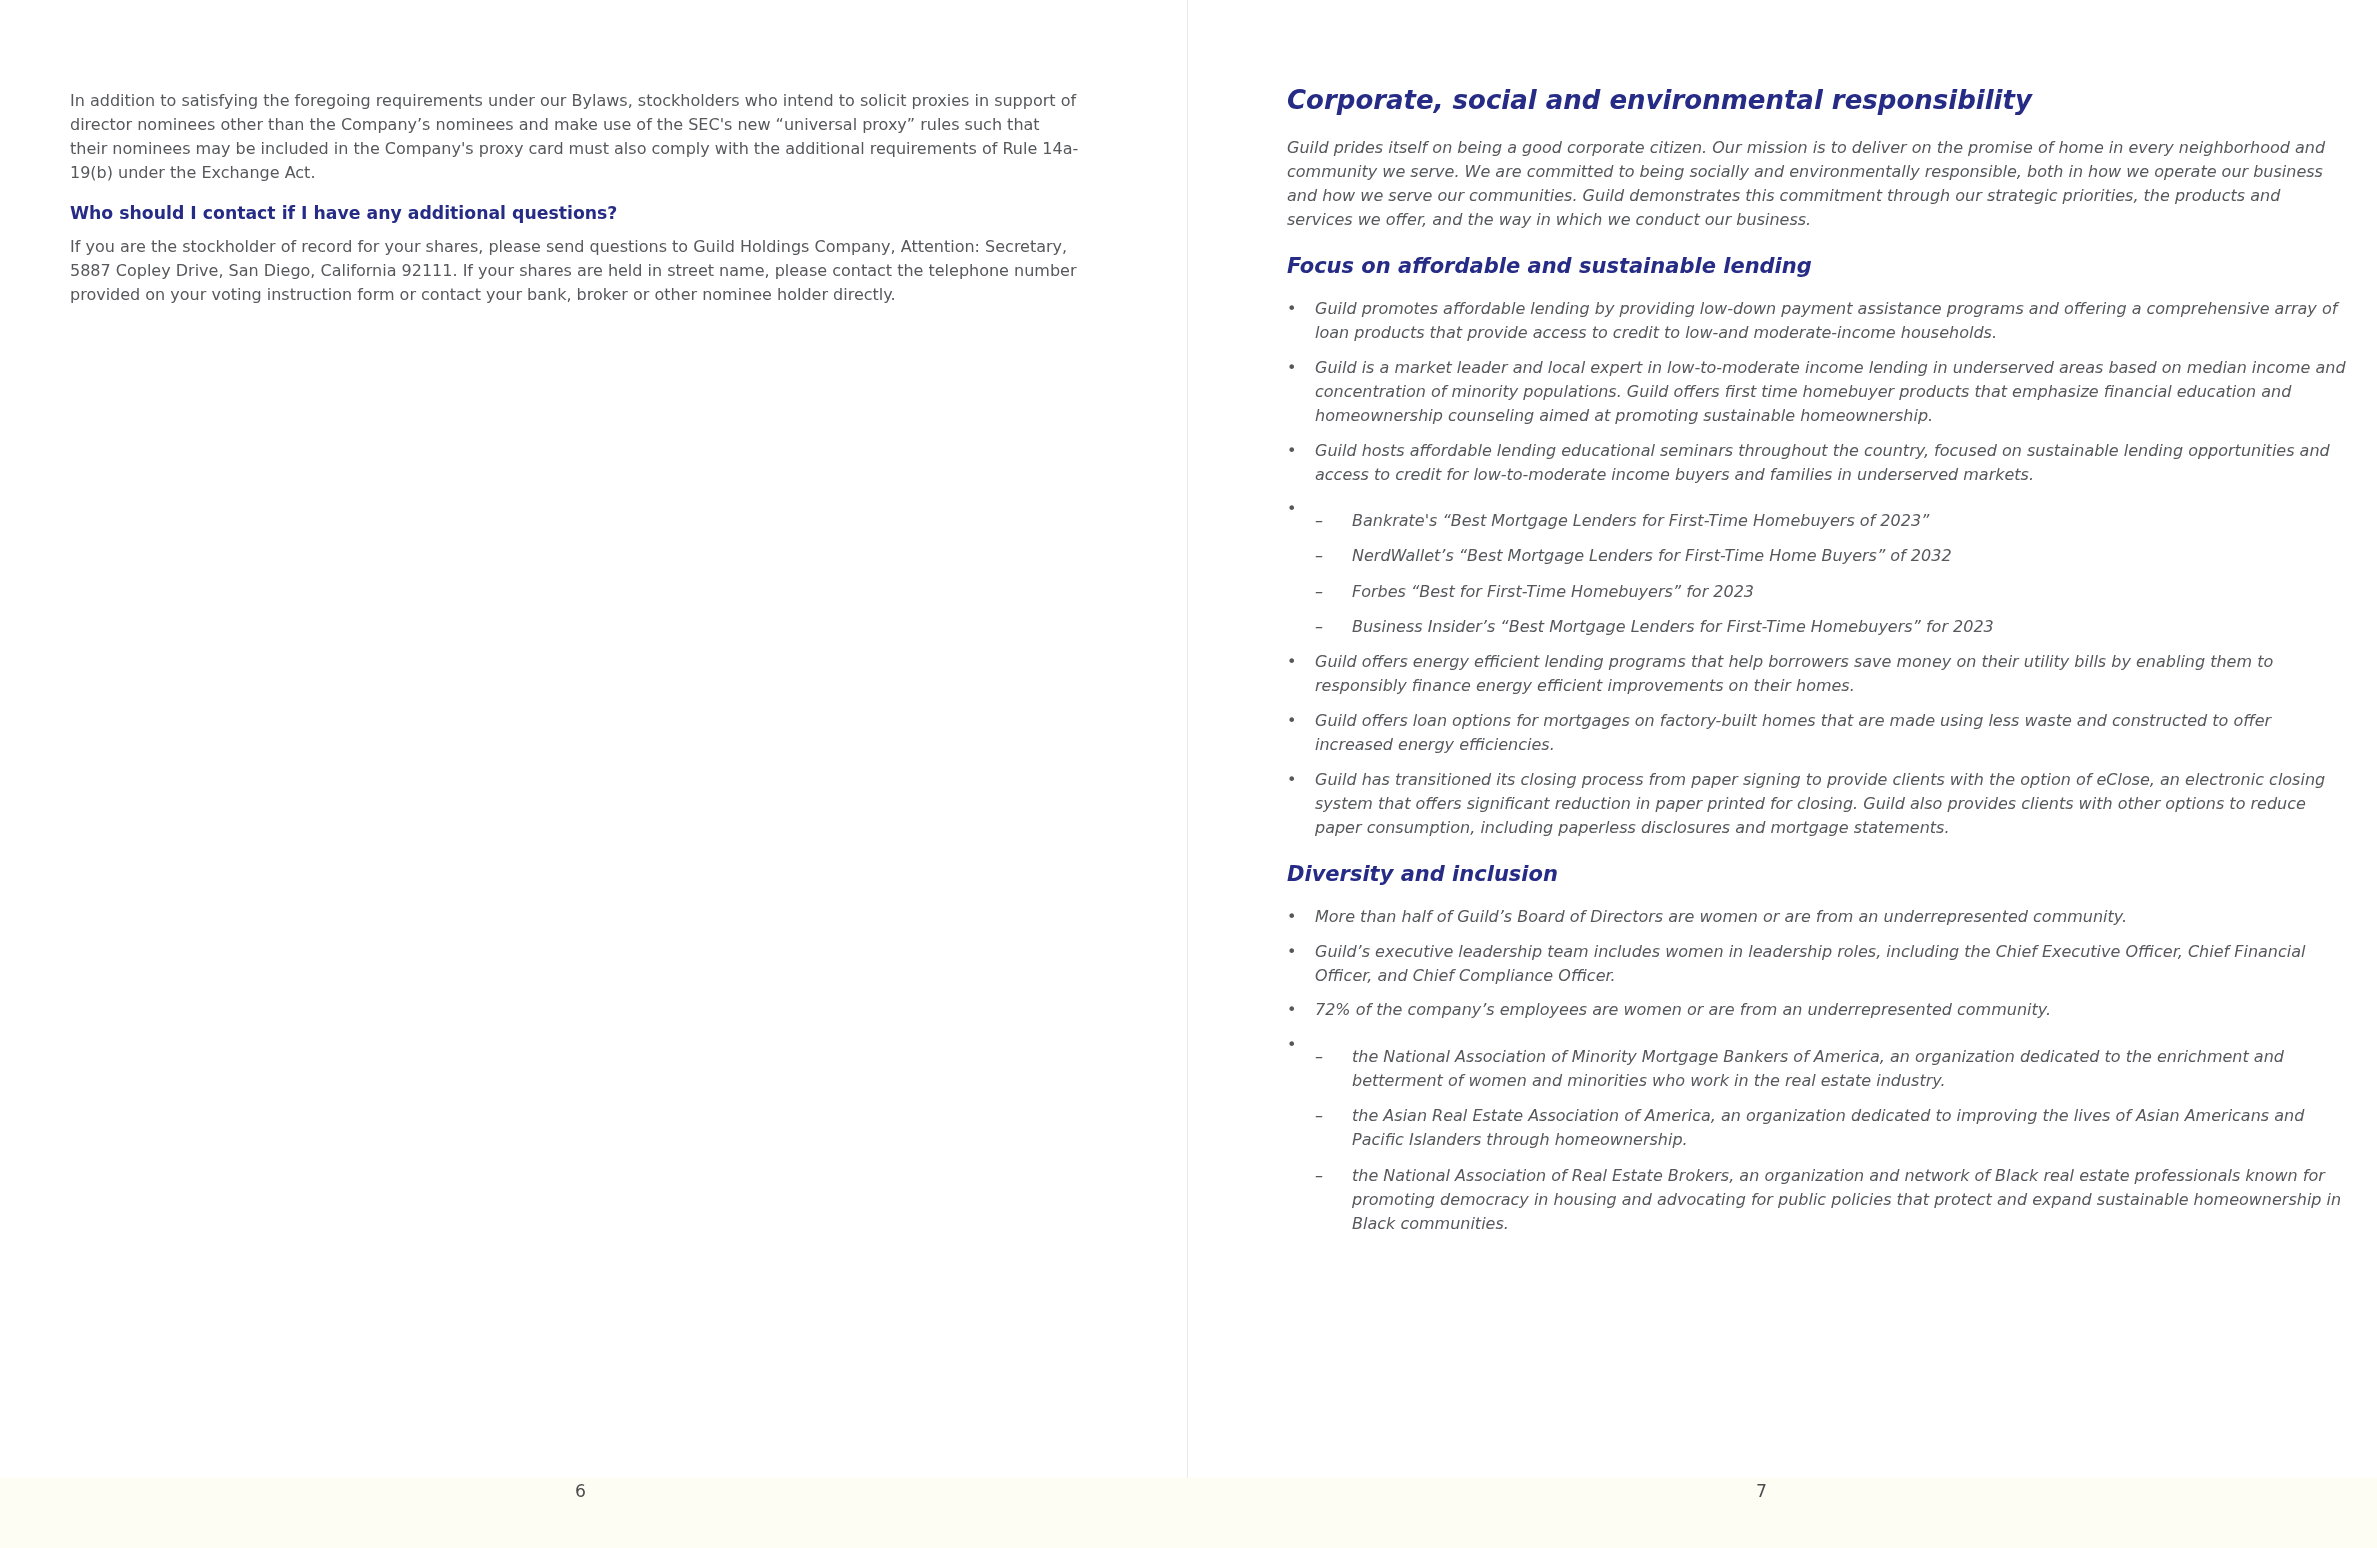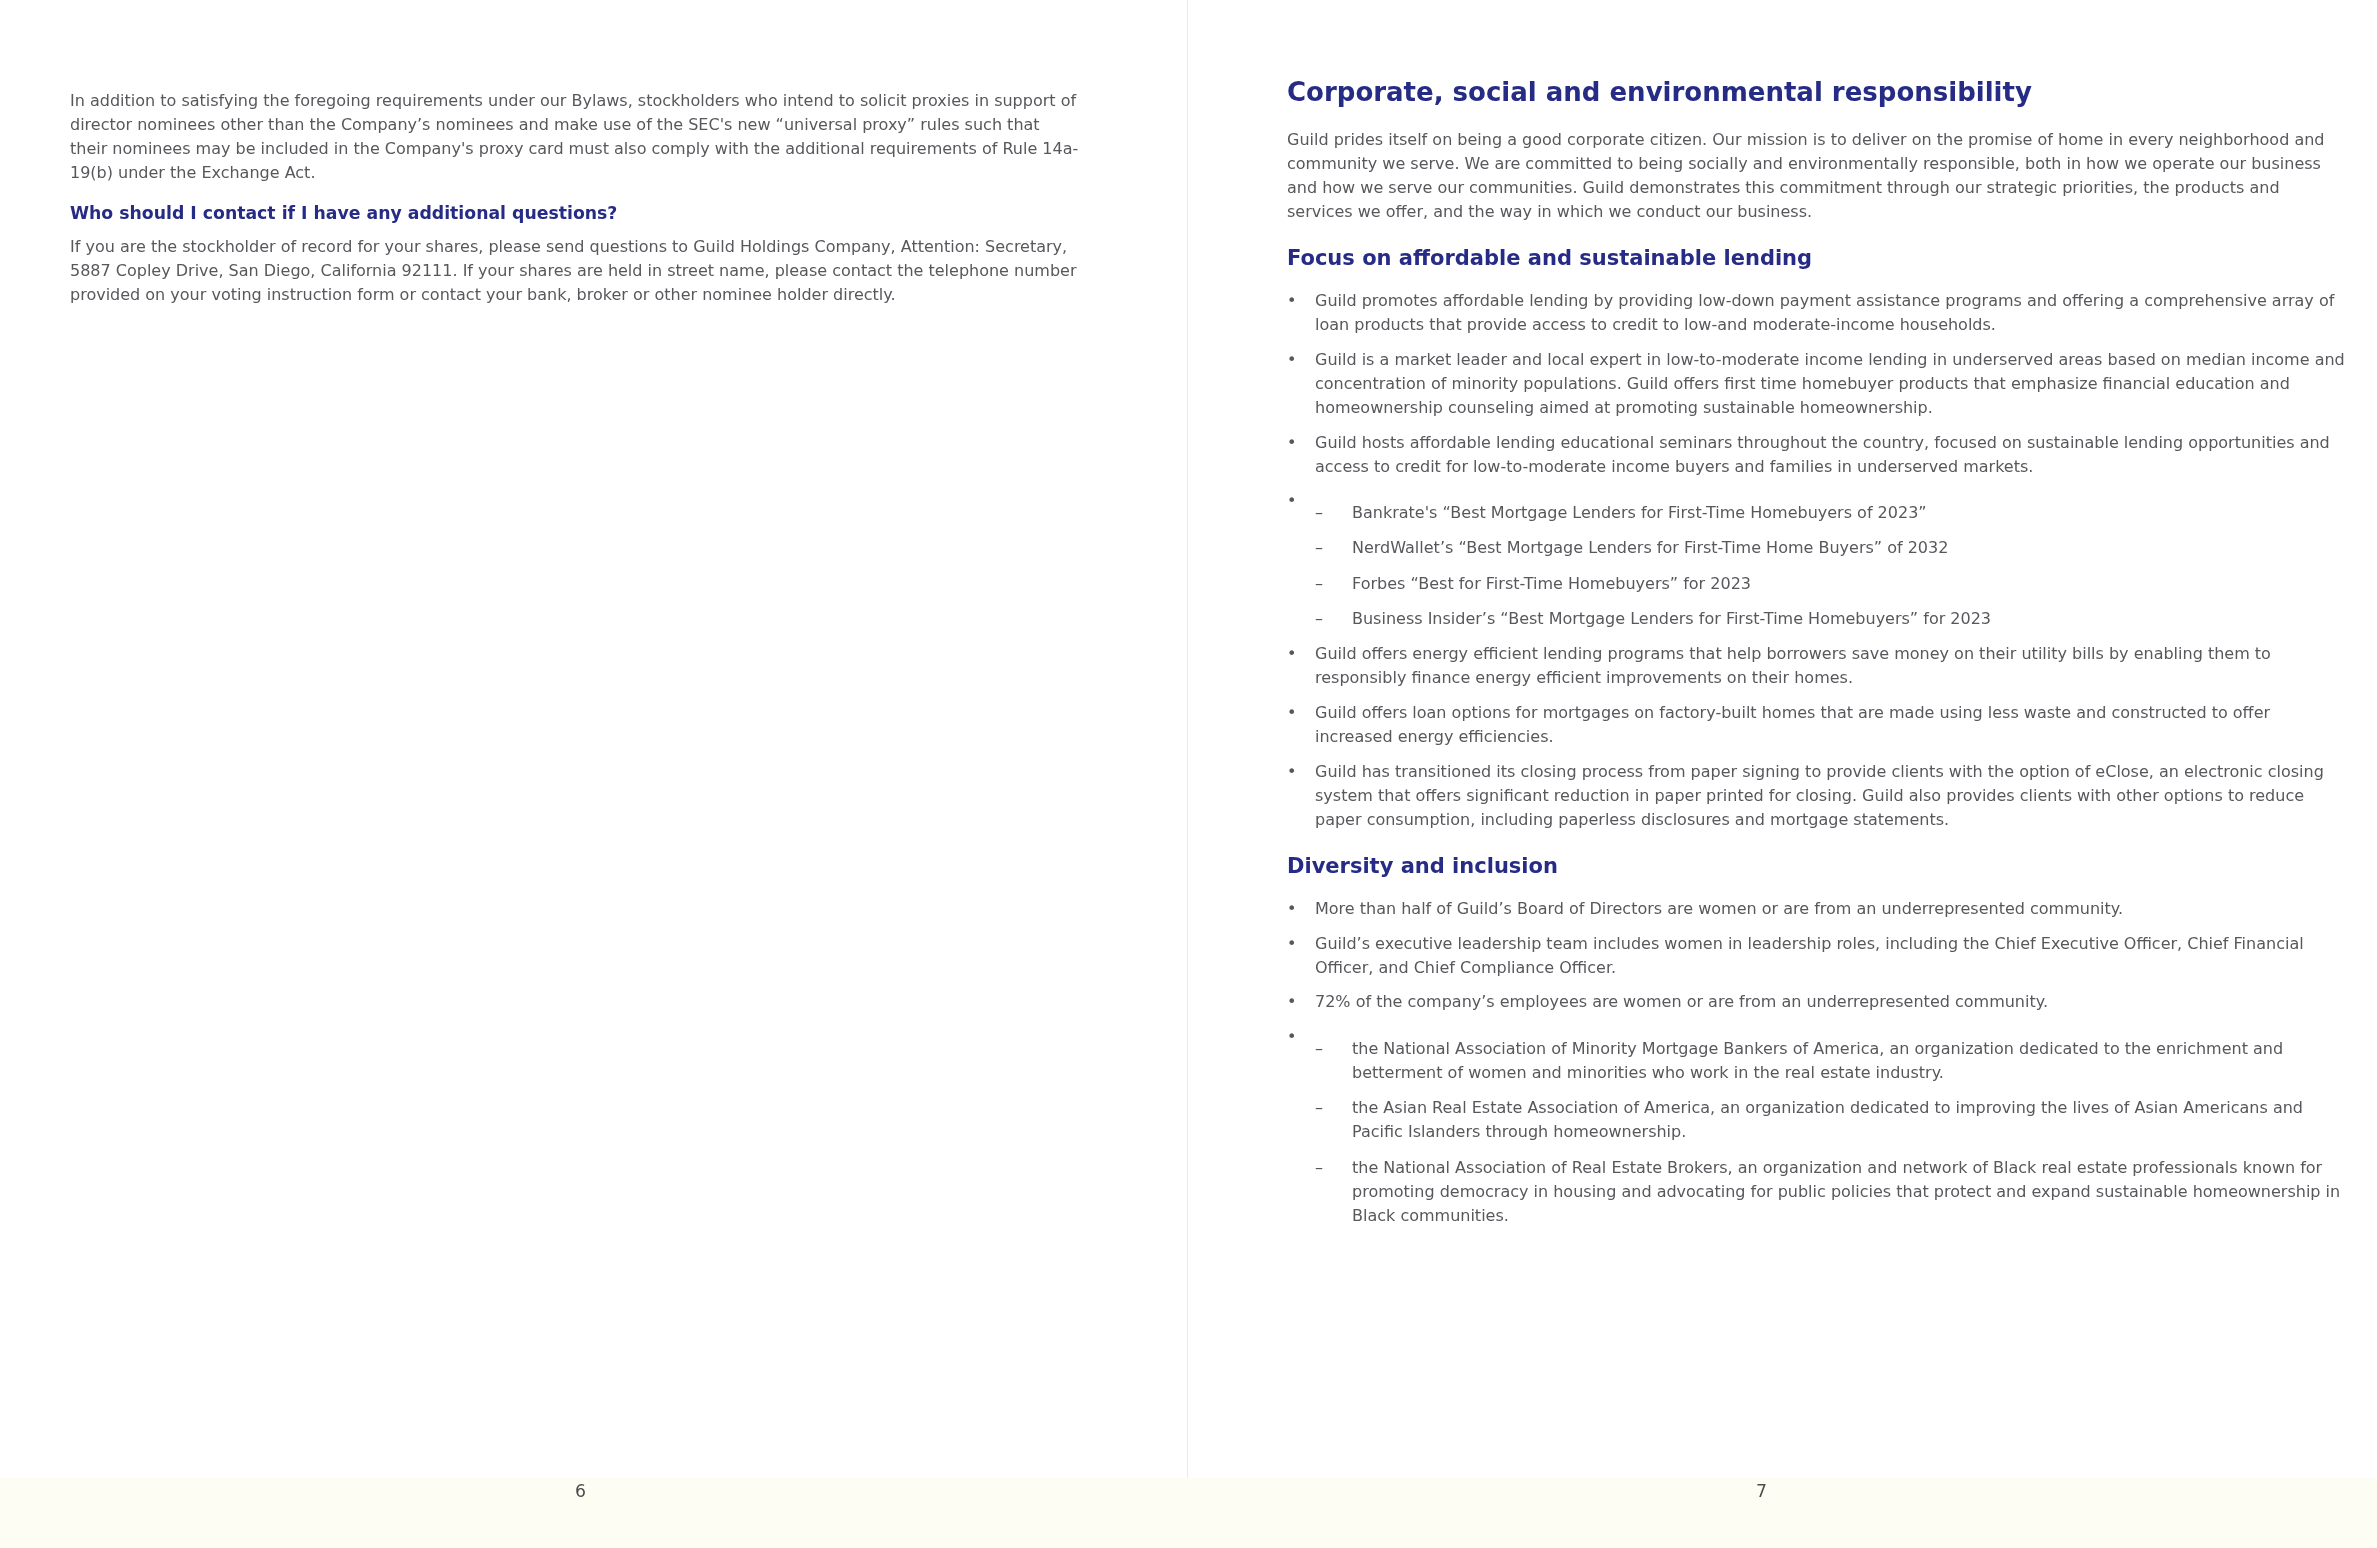--- a/index.html
+++ b/index.html
@@ -36,21 +36,21 @@
     font-size:17.3px; line-height:21.6px;
     color:var(--pagenum);
   }
   .page-number.left{ left:566px; }
   .page-number.right{ left:1747px; }
 
   .col-left{
     position:absolute; left:70px; top:89px; width:1009px;
   }
   .col-right{
-    position:absolute; left:1287px; top:76px; width:1062px;
+    position:absolute; left:1287px; top:84px; width:1062px;font-style:italic;
   }
   p.body-text{
     font-size:16px; line-height:24px;
     color:var(--body);
     margin:0;
   }
   .q-heading{
     font-size:17.3px; line-height:23px;
     font-weight:bold; color:var(--navy);
     margin:16.6px 0 10.8px 0;

